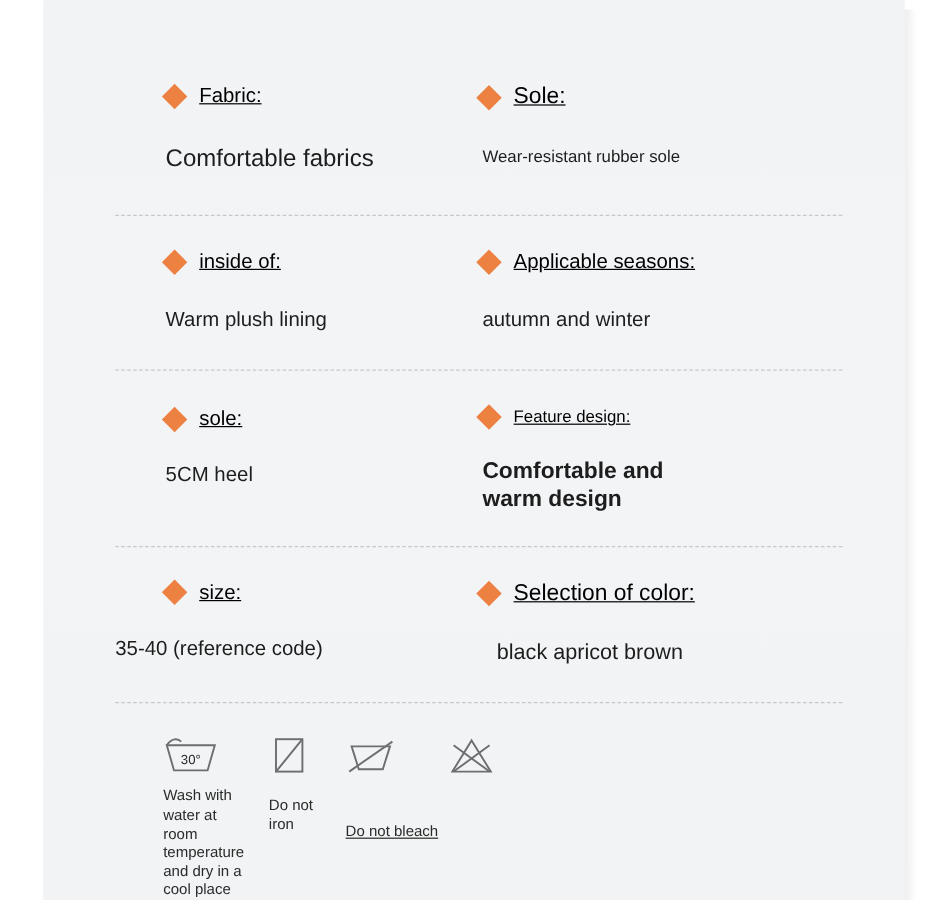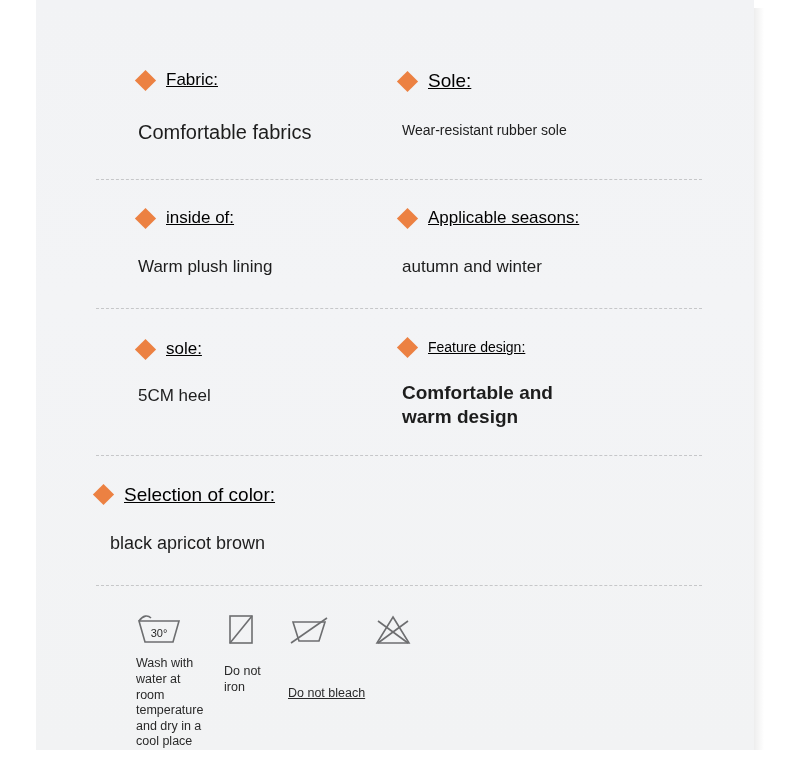--- a/index.html
+++ b/index.html
@@ -207,20 +207,27 @@
         <div class="label-line">
           <span class="diamond"></span>
           <span class="label">Feature design:</span>
         </div>
         <div class="value">Comfortable and warm design</div>
       </div>
     </div>
     <div class="divider"></div>
 
     <div class="row" id="block-3">
+      <div class="col c0">
+        <div class="label-line">
+          <span class="diamond"></span>
+          <span class="label">size:</span>
+        </div>
+        <div class="value">35-40 (reference code)</div>
+      </div>
       <div class="col c1">
         <div class="label-line">
           <span class="diamond"></span>
           <span class="label">Selection of color:</span>
         </div>
         <div class="value">black apricot brown</div>
       </div>
     </div>
     <div class="divider"></div>
 

